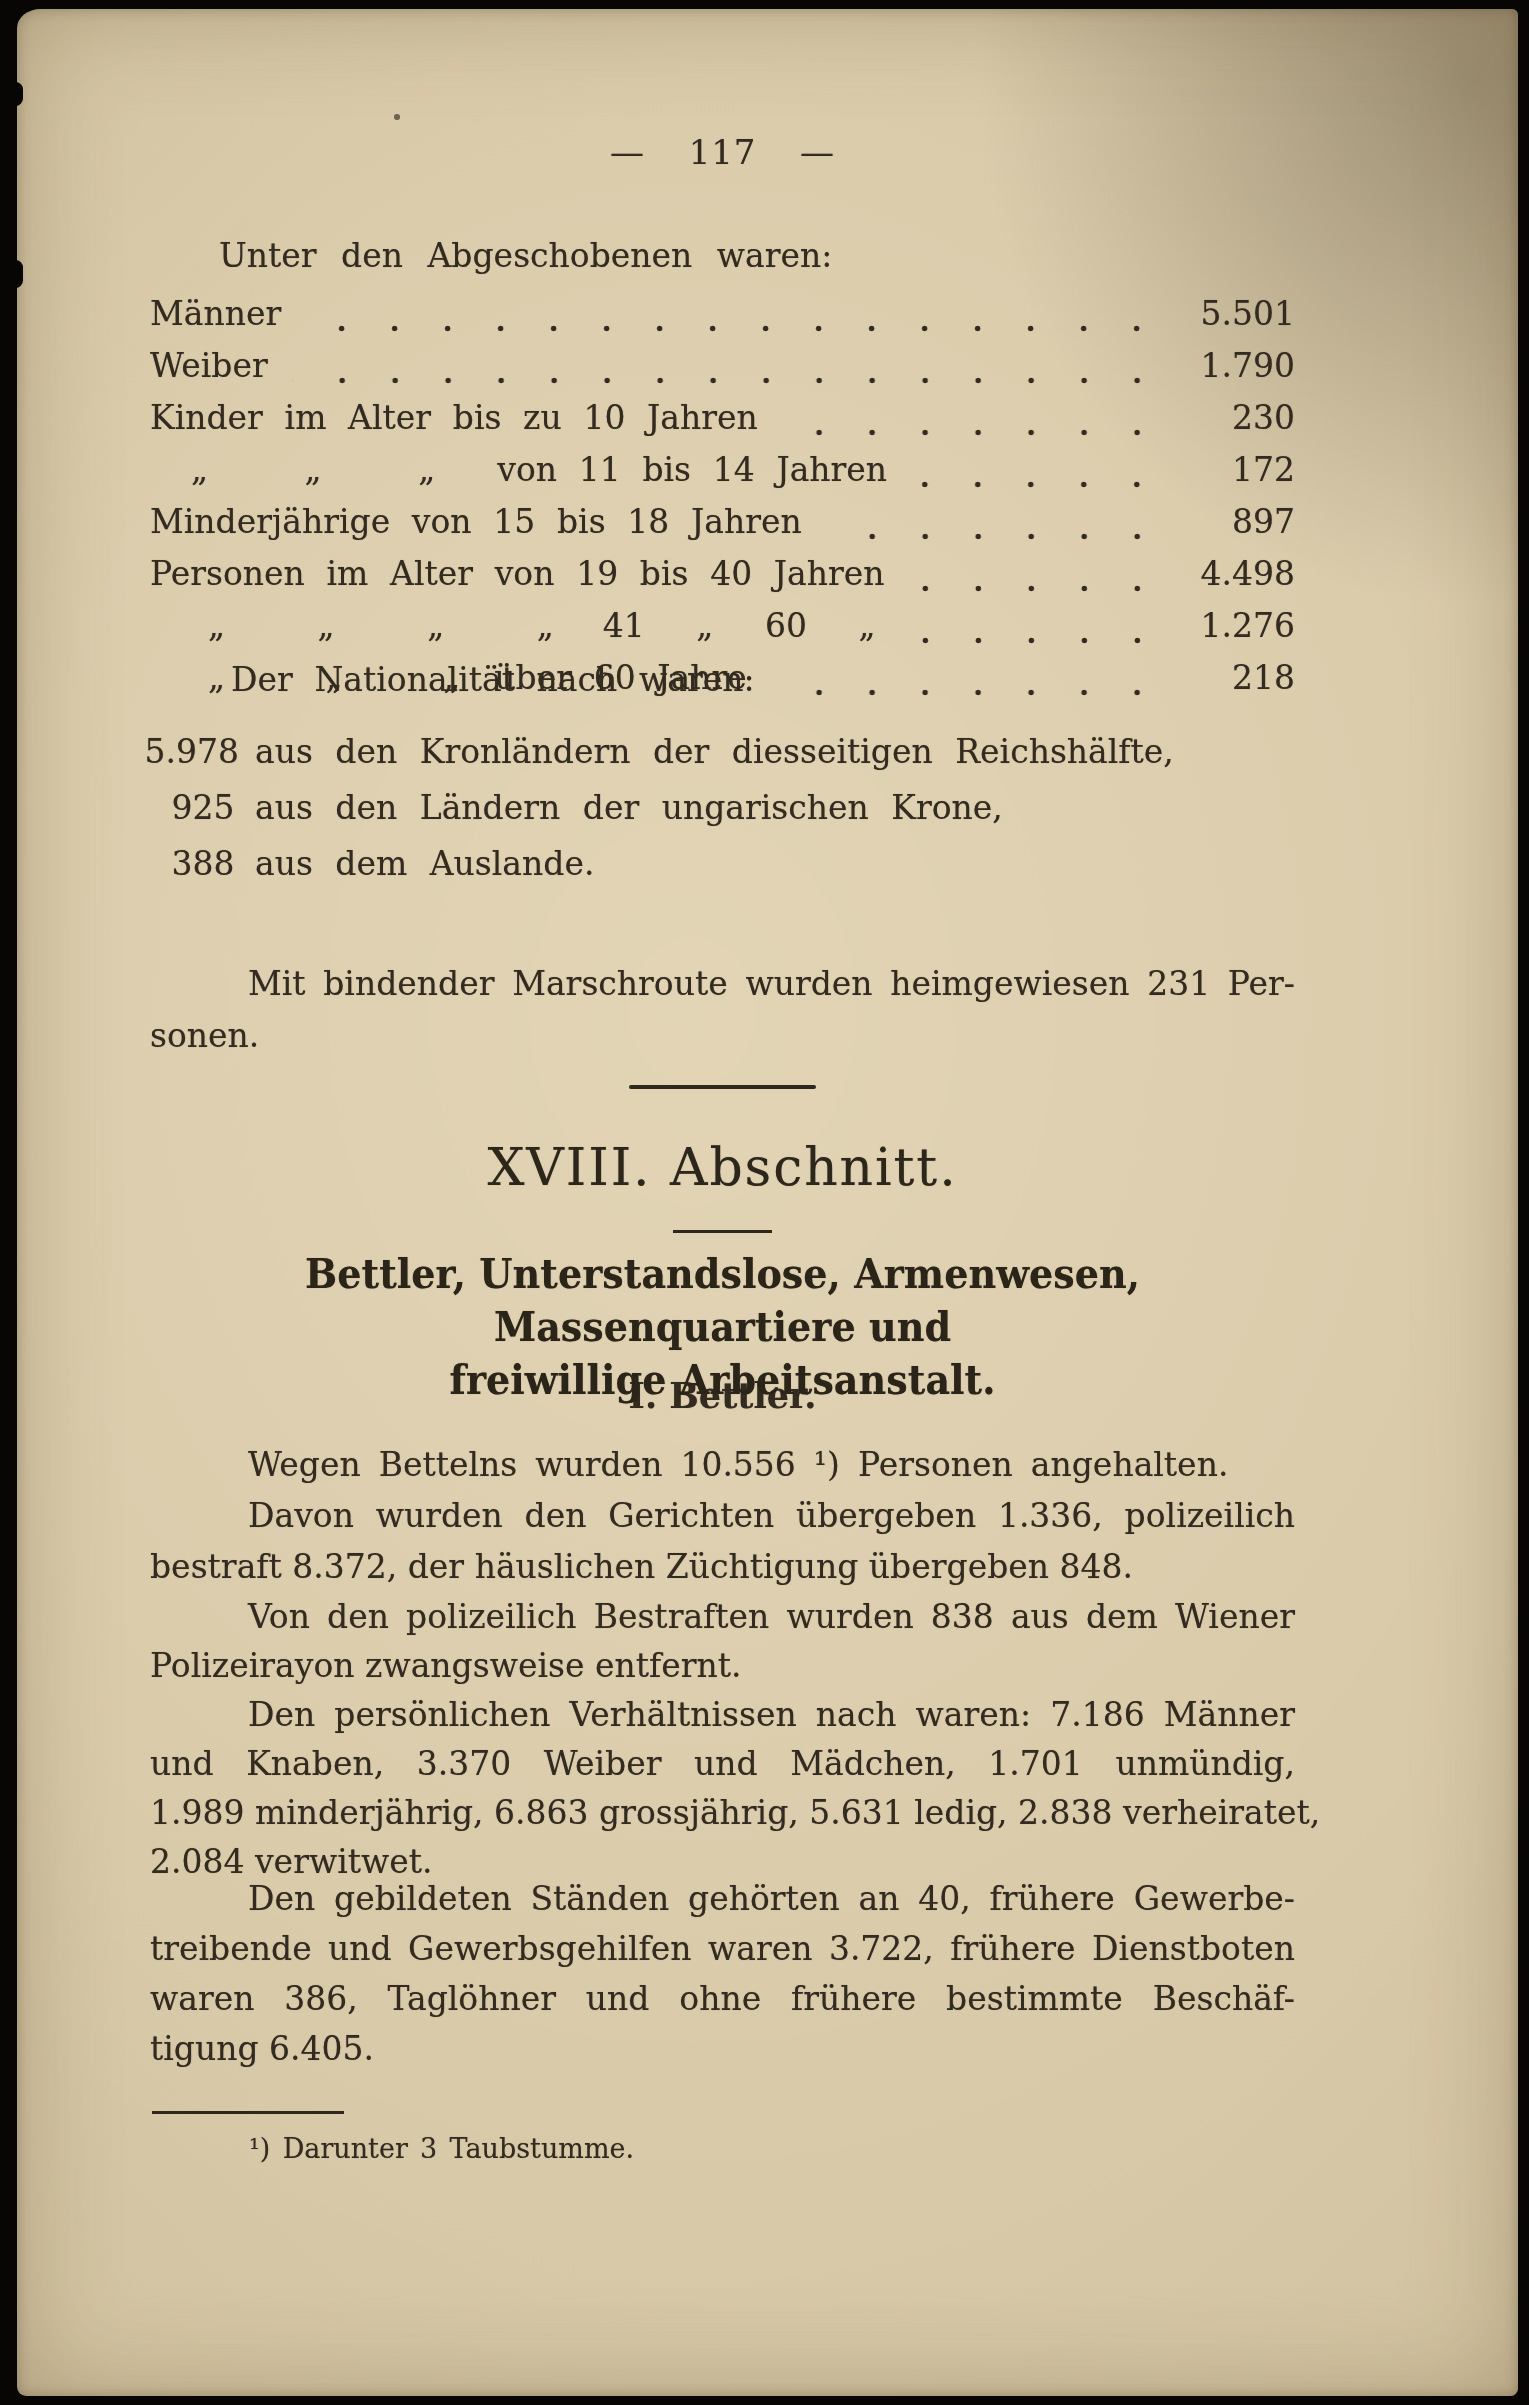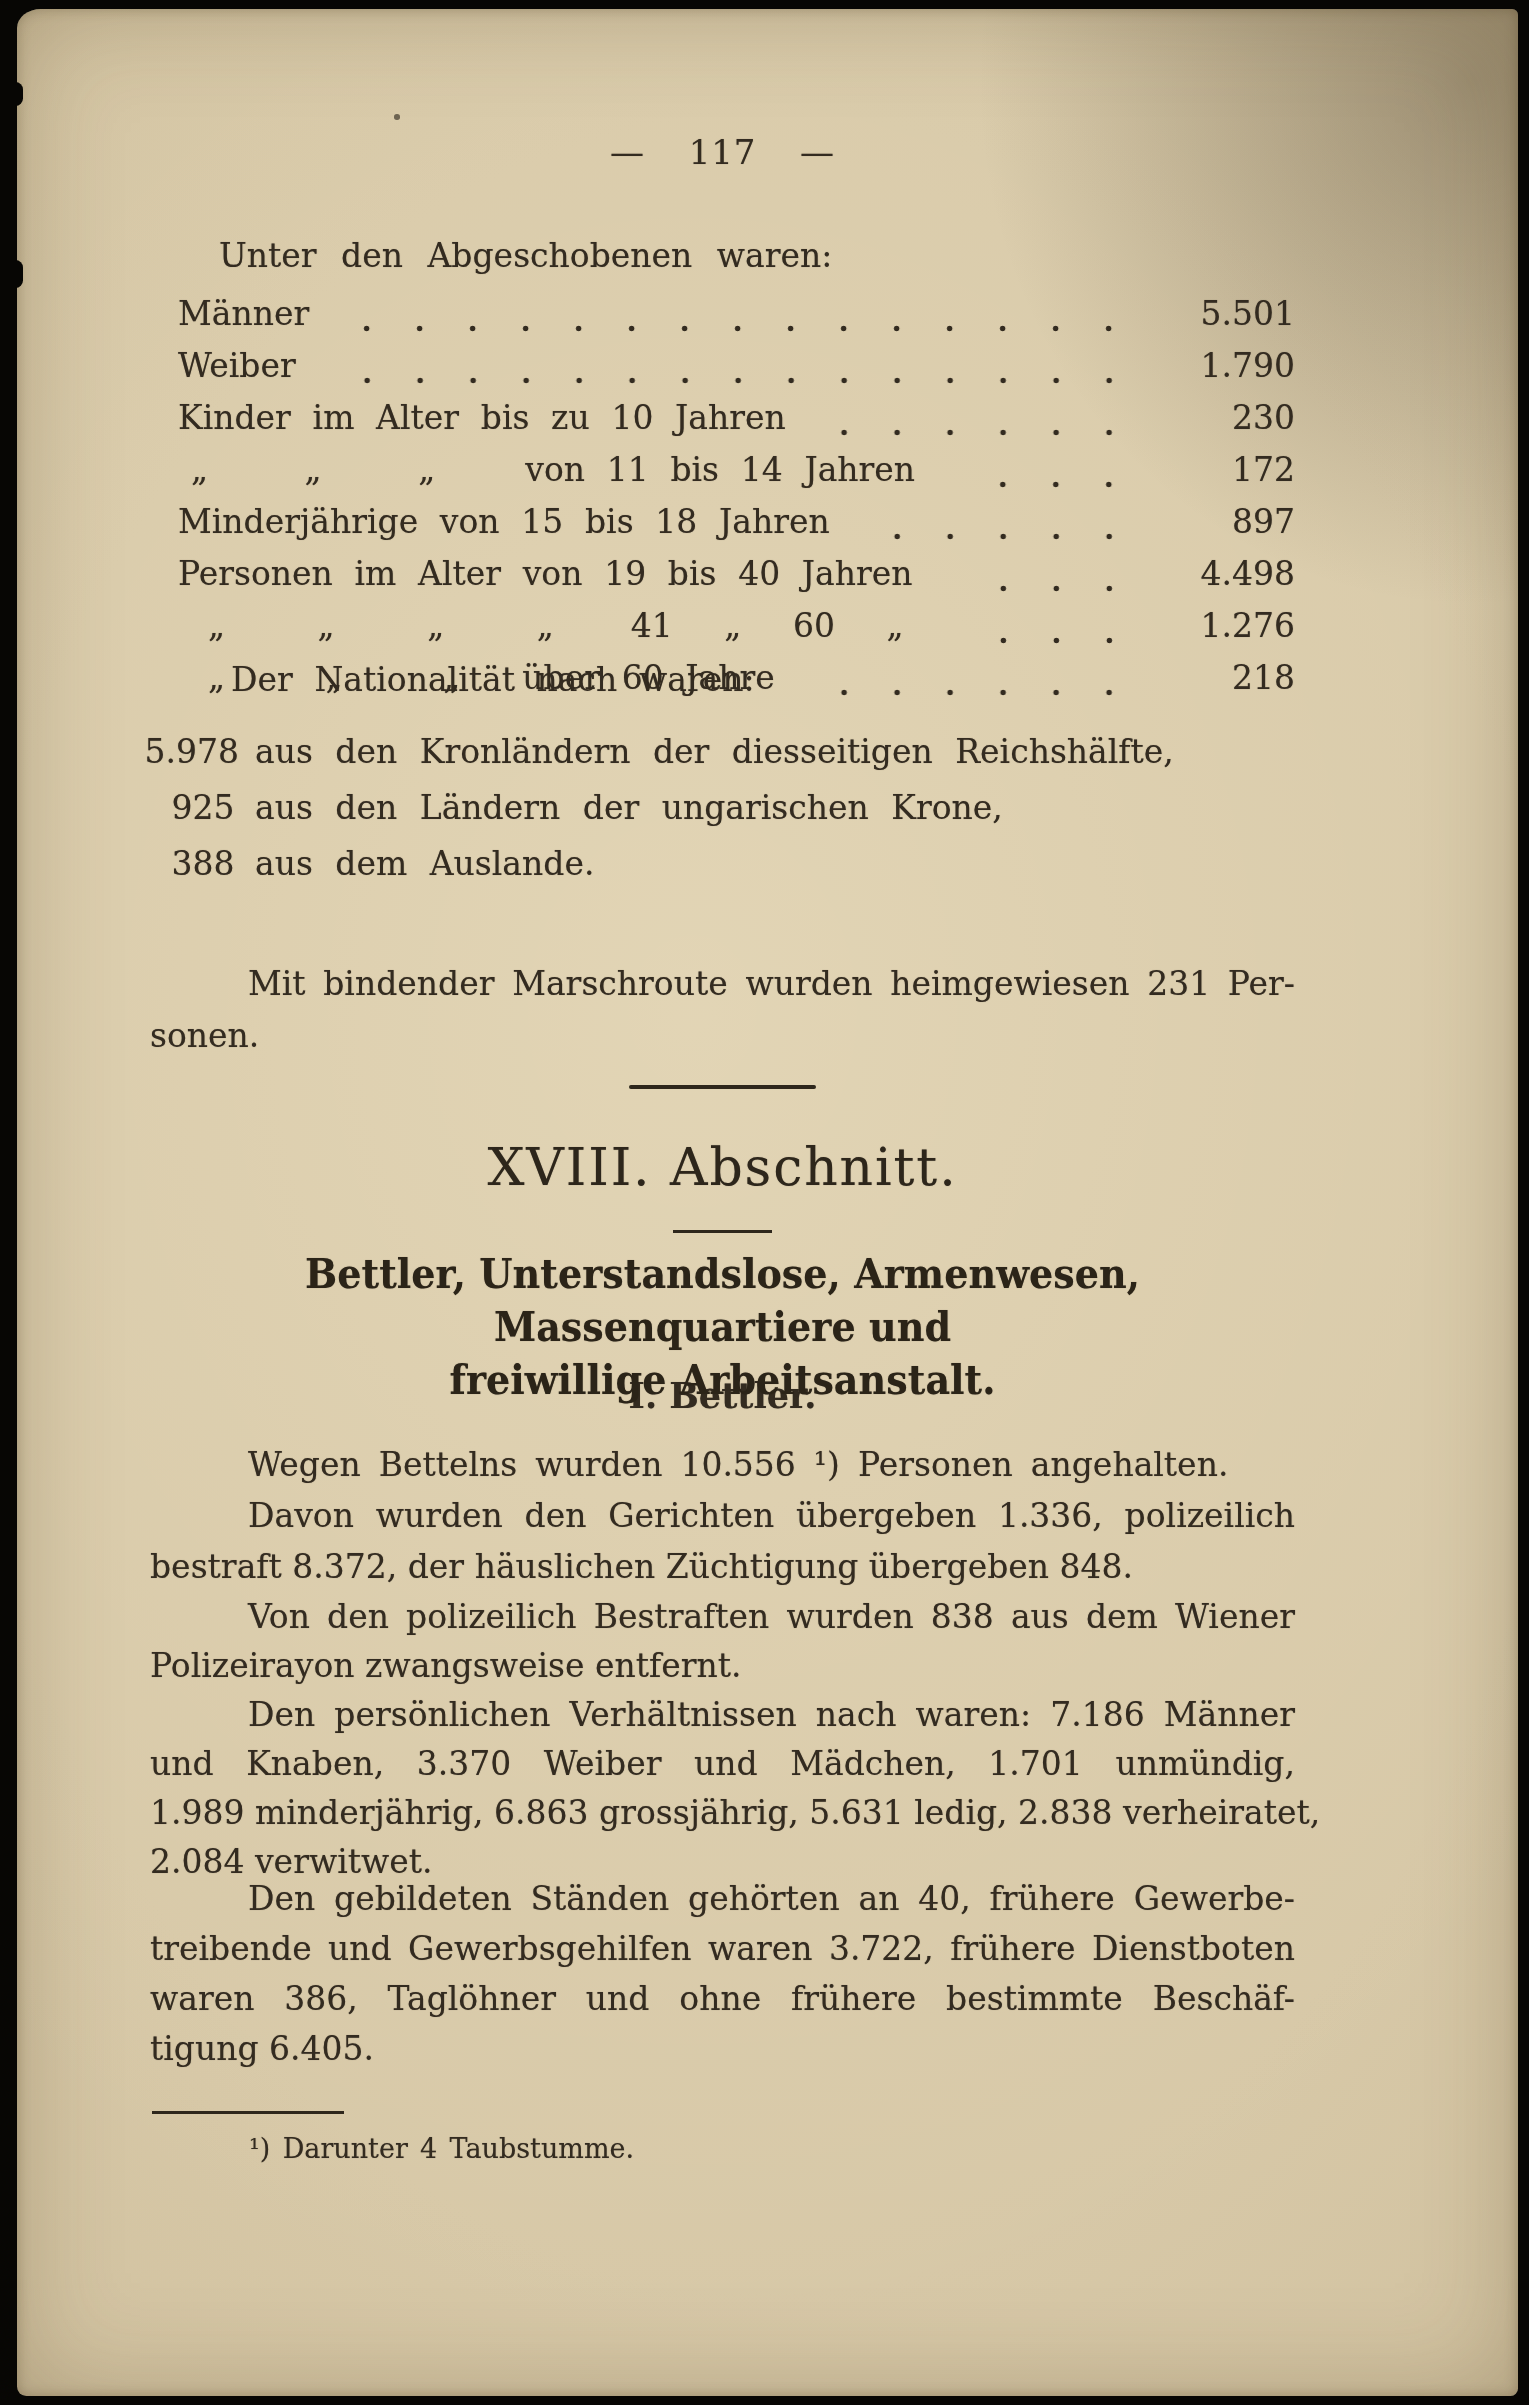--- a/index.html
+++ b/index.html
@@ -23,21 +23,21 @@
   .txt{text-shadow:0 0 0.9px rgba(48,41,30,0.45);}
 
   
   .pageno{top:117px;text-align:center;font-size:34px;word-spacing:32px;letter-spacing:0.9px;}
 
   
   .intro{top:221px;text-indent:69px;word-spacing:14px;}
 
   
   .toc{top:279px;}
-  .row{display:flex;align-items:baseline;height:52px;word-spacing:11.2px;gap:28px;}
+  .row{display:flex;align-items:baseline;height:52px;word-spacing:11.2px;}
   .leader{flex:1 1 auto;min-width:0;height:39px;align-self:flex-end;margin-left:24px;
     background-image:radial-gradient(circle, #332b20 2.4px, rgba(0,0,0,0) 3.2px);
     background-size:53px 11.2px;background-repeat:repeat-x;
     background-position:right 5.6px bottom 6.6px;}
   .num{flex:0 0 126px;width:126px;text-align:right;word-spacing:0;}
   .row:nth-child(4) .prefix{margin-left:41px;word-spacing:86px;}
   .row:nth-child(4) .label{margin-left:62px;}
   .row:nth-child(7) .prefix{margin-left:58px;word-spacing:82px;}
   .row:nth-child(7) .label{margin-left:49px;word-spacing:41px;}
   .row:nth-child(8) .prefix{margin-left:58px;word-spacing:90px;}
@@ -214,18 +214,18 @@
         <div class="jline first txt">Den gebildeten Ständen gehörten an 40, frühere Gewerbe-</div>
         <div class="jline txt">treibende und Gewerbsgehilfen waren 3.722, frühere Dienstboten</div>
         <div class="jline txt">waren 386, Taglöhner und ohne frühere bestimmte Beschäf-</div>
         <div class="plain txt">tigung 6.405.</div>
       </div>
 
       <div class="abs footnote-rule">
           <div class="bar"></div>
         </div>
 
-      <div class="abs footnote txt">¹) Darunter 4 Taubstumme.</div>
+      <div class="abs footnote txt">¹) Darunter 3 Taubstumme.</div>
 
     </div>
   </div>
 </div>
 
 
 </body></html>

